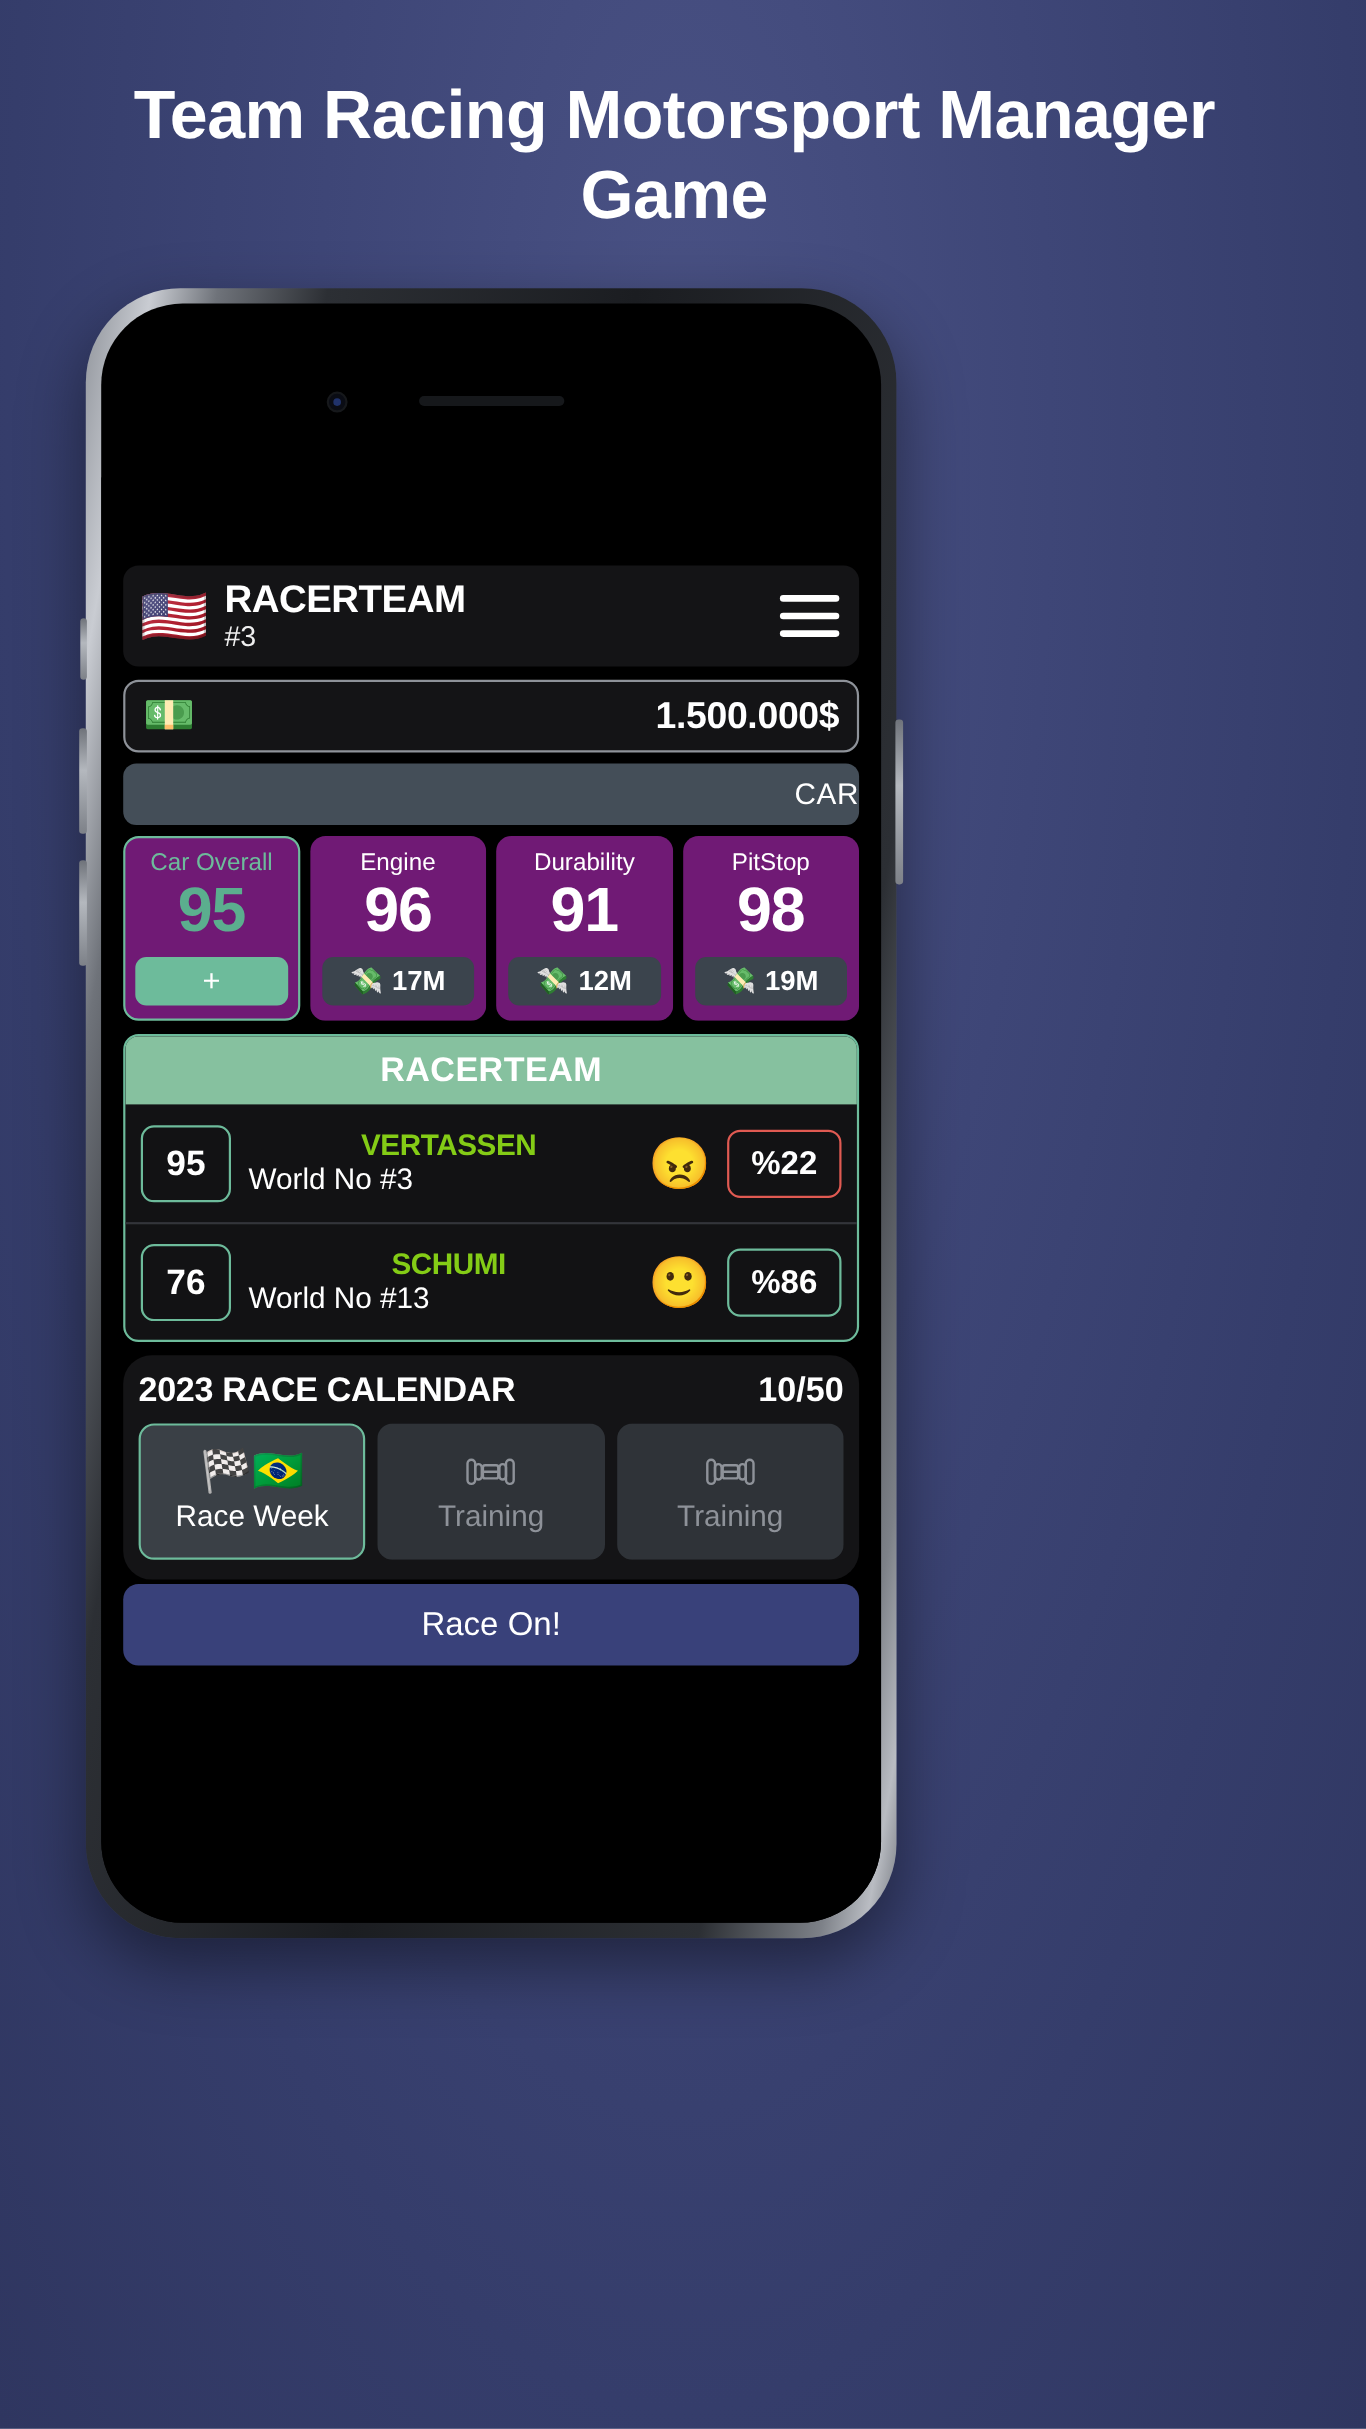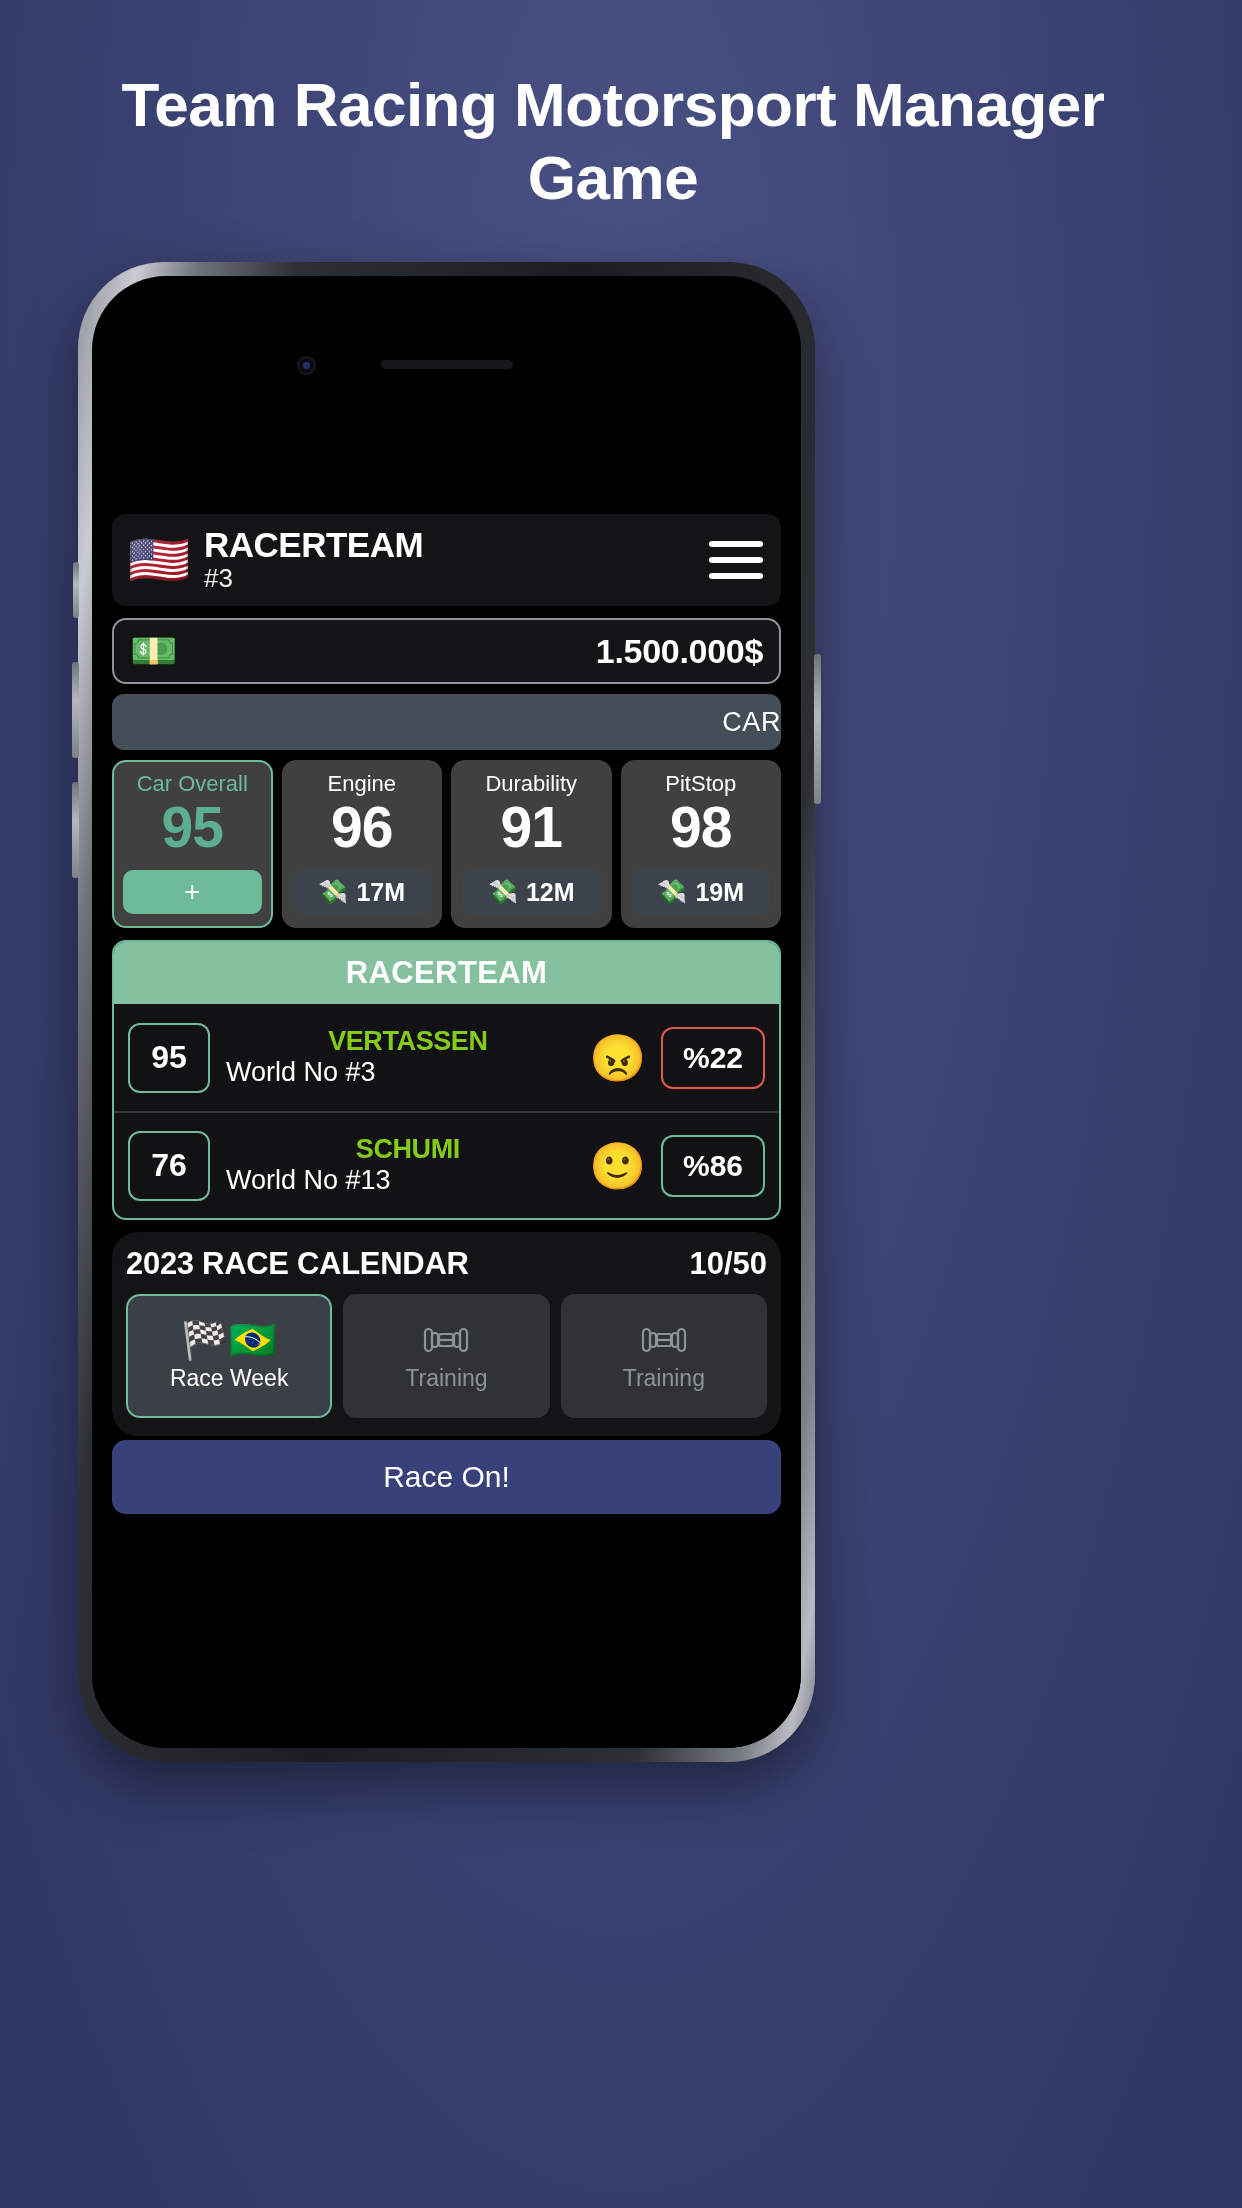--- a/index.html
+++ b/index.html
@@ -192,21 +192,21 @@
   }
 
   
   .stats {
     margin-top: 10px;
     display: flex;
     gap: 9px;
   }
   .stat-card {
     flex: 1;
-    background: #404040;
+    background: #701a75;
     border-radius: 14px;
     border: 2px solid transparent;
     padding: 10px 9px 12px;
     display: flex;
     flex-direction: column;
     align-items: center;
     min-height: 168px;
   }
   .stat-card.primary {
     border-color: #6dbb9b;
@@ -367,21 +367,21 @@
     flex-direction: column;
     align-items: center;
     justify-content: center;
     gap: 6px;
   }
   .cal-tile.active {
     border-color: #6dbb9b;
     background: #3a4046;
   }
   .cal-icons { font-size: 38px; line-height: 1; display: flex; gap: 4px; }
-  .cal-label { color: #ffffff; font-size: 23px; }
+  .cal-label { color: #ffffff; font-size: 27px; }
   .cal-tile:not(.active) .cal-label { color: #8e9299; }
   .dumbbell { width: 48px; height: 38px; display: block; }
 
   
   .race-on {
     margin-top: 4px;
     height: 74px;
     background: #39417a;
     border-radius: 14px;
     display: flex;

